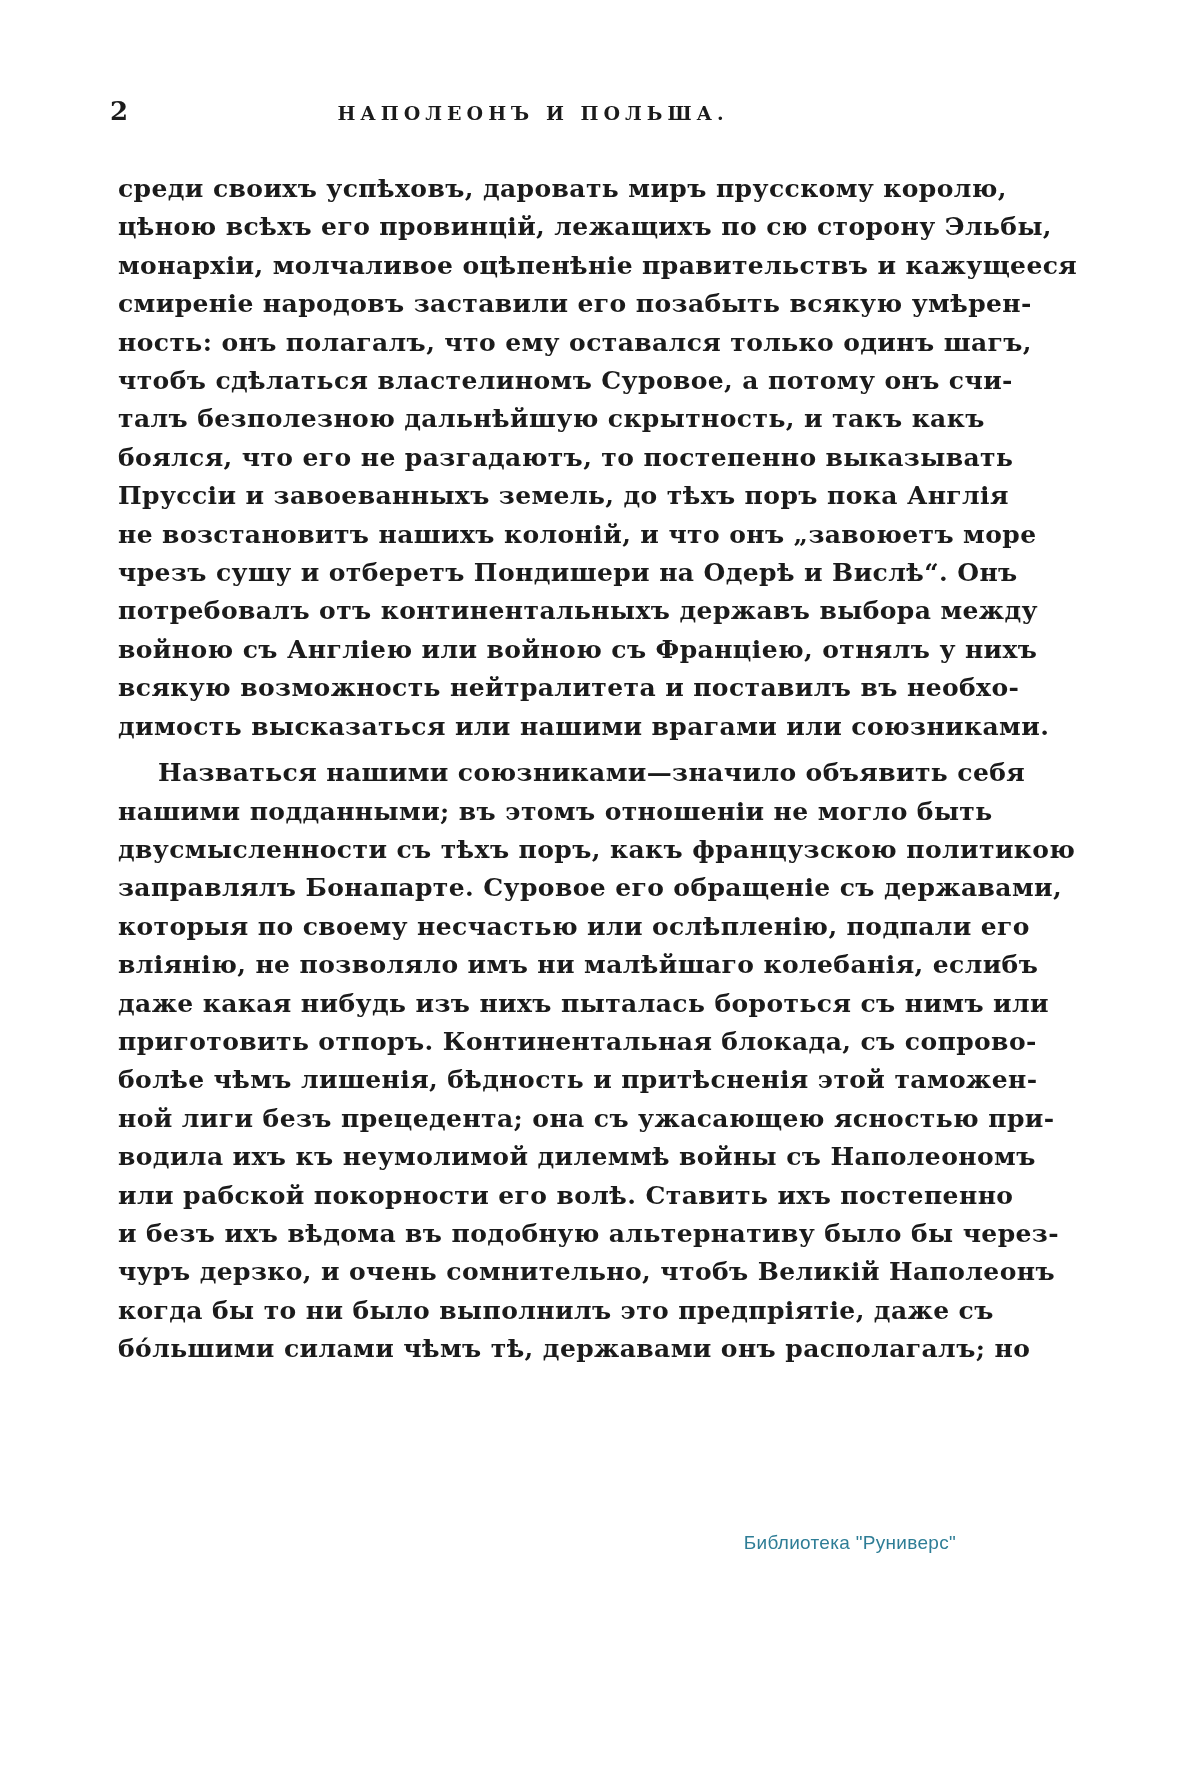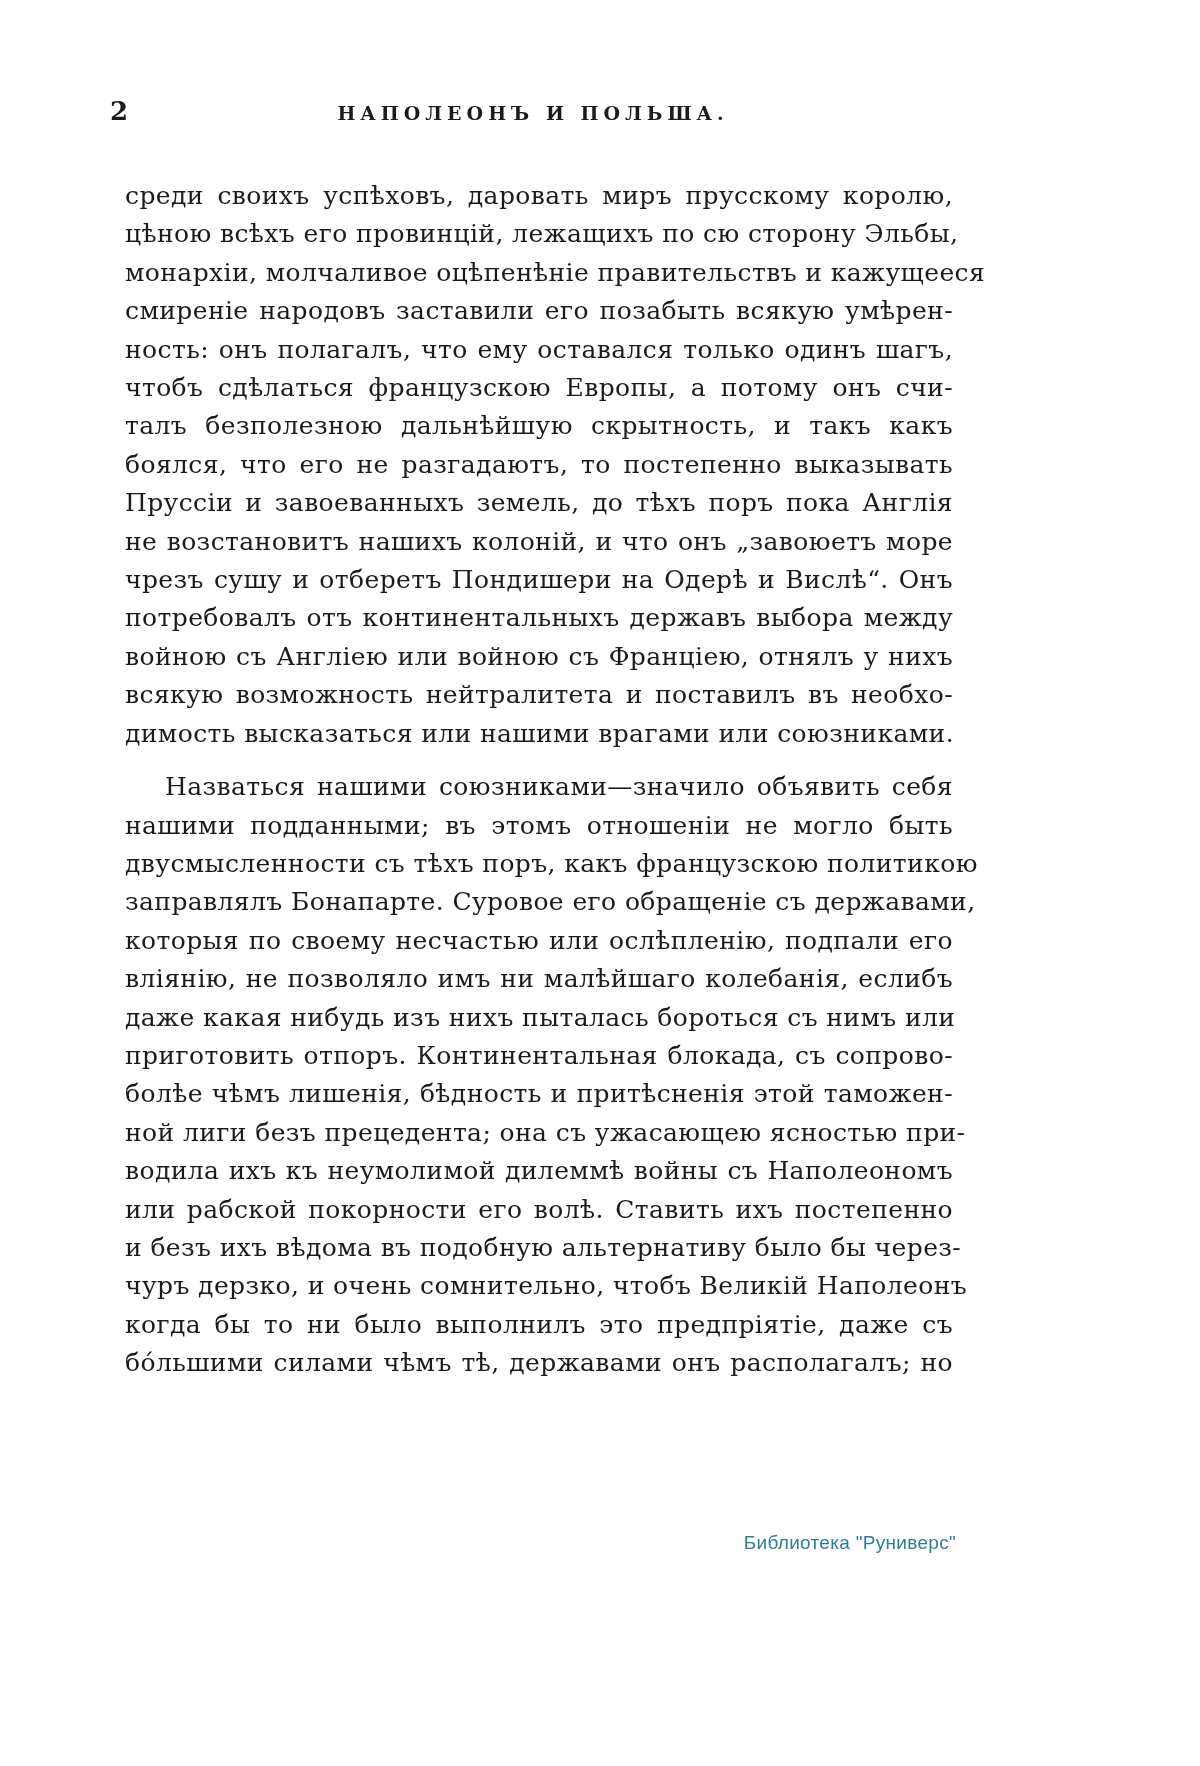--- a/index.html
+++ b/index.html
@@ -42,22 +42,23 @@
     letter-spacing: 5px;
     color: #1b1b1b;
   }
   .text-block {
     position: absolute;
     left: 110px;
     top: 162px;
     width: 858px;
   }
   .paragraph {
-    margin: 15px;
+    margin: 8px;
     padding: 0;
+    font-weight: bold;
   }
   .line {
     font-size: 25px;
     line-height: 38.4px;
     letter-spacing: 0.4px;
     text-align: justify;
     text-align-last: justify;
     white-space: nowrap;
     color: #1b1b1b;
   }
@@ -85,21 +86,21 @@
   </div>
 
   <div class="text-block">
 
     <div class="paragraph">
         <div class="line">среди своихъ успѣховъ, даровать миръ прусскому королю,</div>
         <div class="line">цѣною всѣхъ его провинцій, лежащихъ по сю сторону Эльбы,</div>
         <div class="line">монархіи, молчаливое оцѣпенѣніе правительствъ и кажущееся</div>
         <div class="line">смиреніе народовъ заставили его позабыть всякую умѣрен-</div>
         <div class="line">ность: онъ полагалъ, что ему оставался только одинъ шагъ,</div>
-        <div class="line">чтобъ сдѣлаться французскою Европы, а потому онъ счи-</div>
+        <div class="line">чтобъ сдѣлаться властелиномъ Суровое, а потому онъ счи-</div>
         <div class="line">талъ безполезною дальнѣйшую скрытность, и такъ какъ</div>
         <div class="line">боялся, что его не разгадаютъ, то постепенно выказывать</div>
         <div class="line">Пруссіи и завоеванныхъ земель, до тѣхъ поръ пока Англія</div>
         <div class="line">не возстановитъ нашихъ колоній, и что онъ „завоюетъ море</div>
         <div class="line">чрезъ сушу и отберетъ Пондишери на Одерѣ и Вислѣ“. Онъ</div>
         <div class="line">потребовалъ отъ континентальныхъ державъ  выбора между</div>
         <div class="line">войною съ Англіею или войною съ Франціею, отнялъ у нихъ</div>
         <div class="line">всякую возможность нейтралитета и поставилъ въ необхо-</div>
         <div class="line">димость высказаться или нашими врагами или союзниками.</div>
       </div>

